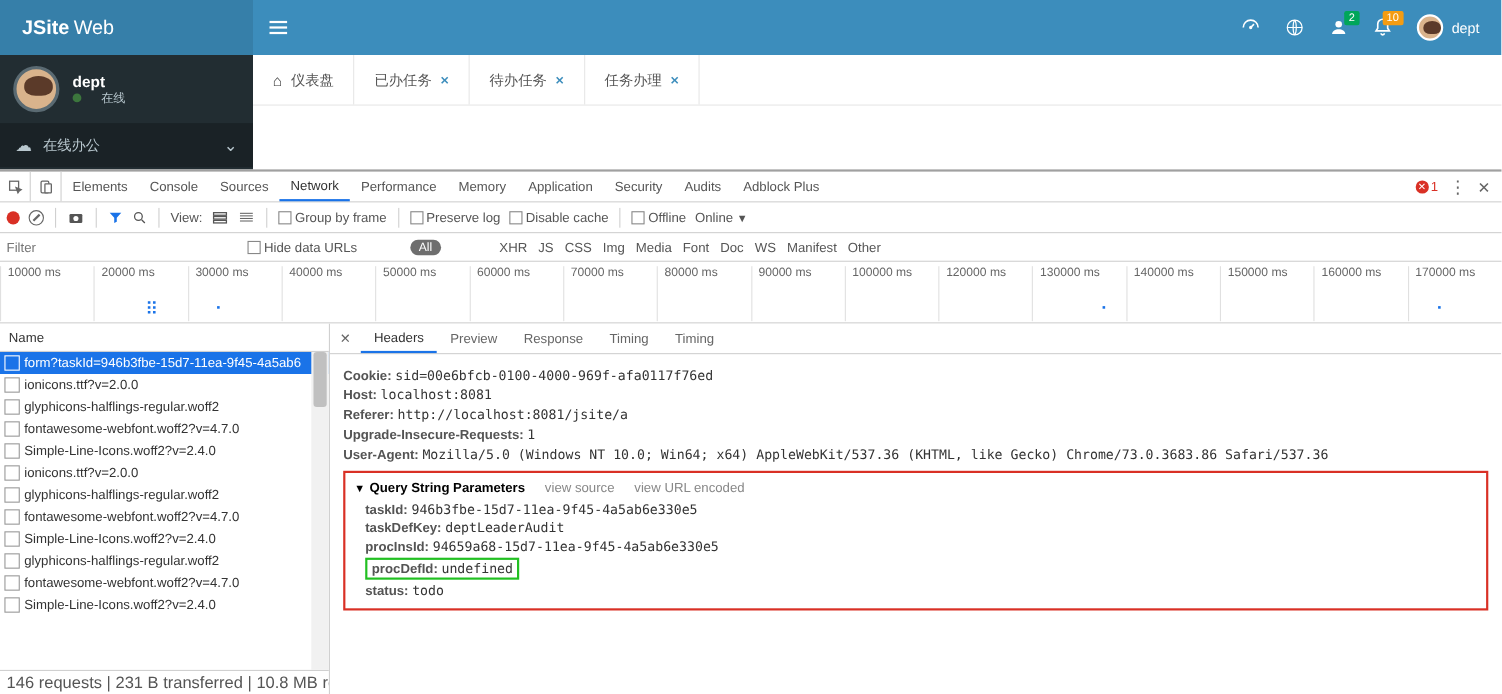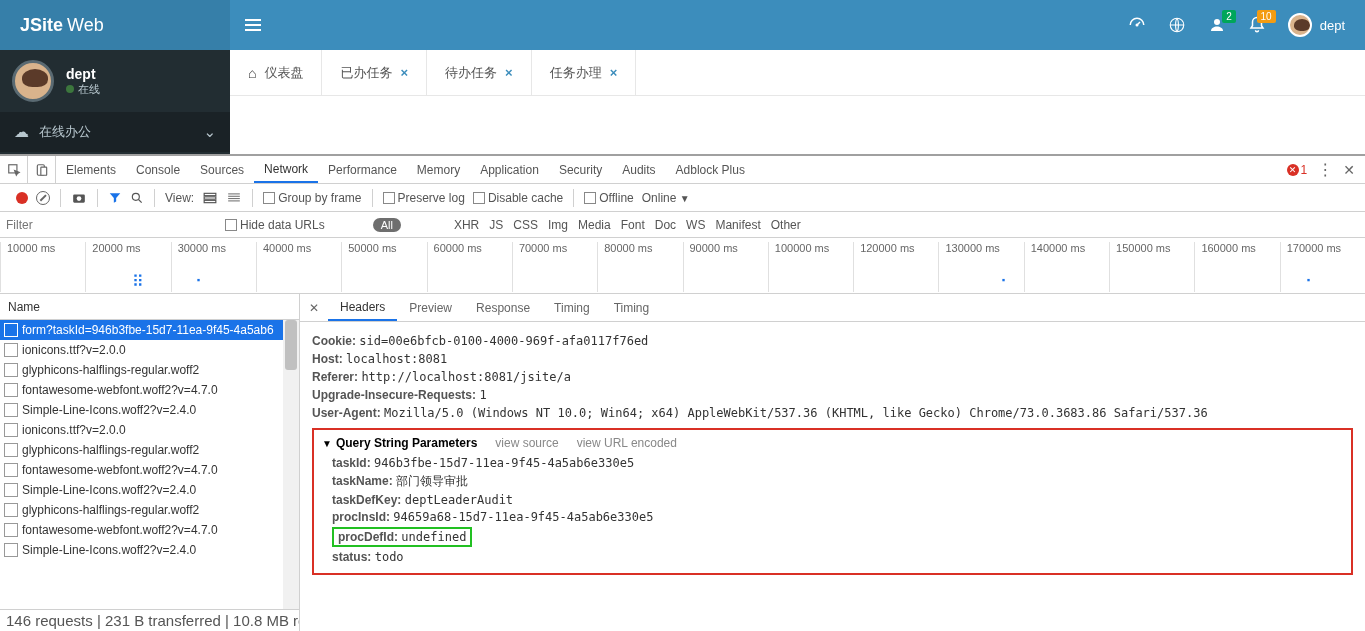--- a/index.html
+++ b/index.html
@@ -19,21 +19,21 @@
 .badge-orange { background: #f39c12; }
 .avatar-sm { width: 24px; height: 24px; border-radius: 50%; background: #d9b38c; border: 2px solid #fff; position: relative; overflow: hidden; }
 .avatar-sm::before { content:""; position:absolute; top:4px; left:4px; width:16px; height:12px; background:#5b3a29; border-radius:50% 50% 40% 40%; }
 
 
 .app-sidebar { position: absolute; left:0; top:50px; width:230px; height:104px; background:#222d32; color:#fff; }
 .side-user { display:flex; align-items:center; gap:12px; padding:10px 12px; }
 .avatar-lg { width:42px; height:42px; border-radius:50%; background:#d9b38c; border:3px solid #5a6a72; position:relative; overflow:hidden; }
 .avatar-lg::before { content:""; position:absolute; top:6px; left:7px; width:26px; height:18px; background:#5b3a29; border-radius:50% 50% 40% 40%; }
 .side-user-name { font-size:14px; font-weight:600; }
-.side-status { font-size:11px; color:#b8c7ce; display:flex; align-items:center; gap:4px; }
+.side-status { font-size:11px; color:#b8c7ce; display:flex; align-items:center; gap:18px; }
 .dot-green { width:8px; height:8px; border-radius:50%; background:#3c763d; display:inline-block; }
 .side-menu { height:40px; display:flex; align-items:center; padding:0 14px; background:#1a2226; cursor:pointer; justify-content:space-between; color:#b8c7ce; }
 .side-menu-left { display:flex; align-items:center; gap:10px; }
 .cloud { font-size:15px; }
 .chev { font-size:15px; }
 
 
 .app-tabs { position:absolute; left:230px; top:50px; right:0; height:46px; border-bottom:1px solid #e7e7e7; display:flex; align-items:stretch; background:#fff; }
 .tab { display:flex; align-items:center; gap:8px; padding:0 18px; border-right:1px solid #e7e7e7; color:#555; cursor:pointer; font-size:13px; }
 .tab .tab-close { color:#3c8dbc; font-weight:700; cursor:pointer; }
@@ -42,21 +42,21 @@
 
 .devtools { position:absolute; left:0; right:0; top:154px; bottom:0; border-top:2px solid #a0a0a0; display:flex; flex-direction:column; }
 .dt-tabs { height:28px; display:flex; align-items:center; border-bottom:1px solid #d0d0d0; font-size:12px; color:#555; }
 .dt-tabs .sq { width:28px; display:flex; justify-content:center; align-items:center; border-right:1px solid #d0d0d0; height:100%; }
 .dt-tab { padding:0 10px; height:100%; display:flex; align-items:center; cursor:pointer; }
 .dt-tab.active { border-bottom:2px solid #1a73e8; color:#333; }
 .dt-right { margin-left:auto; display:flex; align-items:center; gap:10px; padding-right:10px; }
 .err-pill { color:#d93025; display:flex; align-items:center; gap:2px; font-size:12px; }
 .err-dot { width:12px; height:12px; border-radius:50%; background:#d93025; color:#fff; font-size:9px; display:flex; align-items:center; justify-content:center; }
 
-.dt-toolbar { height:28px; display:flex; align-items:center; gap:8px; padding:0 16px; border-bottom:1px solid #d0d0d0; font-size:12px; color:#555; }
+.dt-toolbar { height:28px; display:flex; align-items:center; gap:8px; padding:0 6px; border-bottom:1px solid #d0d0d0; font-size:12px; color:#555; }
 .rec { width:12px; height:12px; border-radius:50%; background:#d93025; }
 .clear { width:14px; height:14px; border:1.5px solid #666; border-radius:50%; position:relative; }
 .clear::after { content:""; position:absolute; left:2px; top:5px; width:8px; height:1.5px; background:#666; transform:rotate(-45deg); }
 .sep { width:1px; height:18px; background:#d0d0d0; margin:0 2px; }
 .tb-ico { color:#555; cursor:pointer; }
 .funnel { color:#1a73e8; }
 
 .dt-filterbar { height:26px; display:flex; align-items:center; border-bottom:1px solid #d0d0d0; font-size:12px; color:#555;gap:45px; }
 .filter-input { width:180px; height:20px; border:none; outline:none; padding:0 6px; font-size:12px; }
 .chk { width:12px; height:12px; border:1px solid #888; background:#fff; display:inline-block; margin-right:3px; vertical-align:middle; }
@@ -382,21 +382,20 @@
             <div class="hdr-line"><span class="hdr-k">User-Agent:</span> <span class="hdr-v">Mozilla/5.0 (Windows NT 10.0; Win64; x64) AppleWebKit/537.36 (KHTML, like Gecko) Chrome/73.0.3683.86 Safari/537.36</span></div>
           </div>
         <div class="section">
           <div class="sec-head">
             <span><span class="tri">▼</span><span class="sec-title">Query String Parameters</span></span>
             <span class="pale">view source</span>
             <span class="pale">view URL encoded</span>
           </div>
           <div id="query-params">
               <div class="param"><span class="hdr-k">taskId:</span> <span class="hdr-v">946b3fbe-15d7-11ea-9f45-4a5ab6e330e5</span></div>
-              <div class="param"><span class="hdr-k">taskName:</span> <span class="hdr-v">部门领导审批</span></div>
               <div class="param"><span class="hdr-k">taskDefKey:</span> <span class="hdr-v">deptLeaderAudit</span></div>
               <div class="param"><span class="hdr-k">procInsId:</span> <span class="hdr-v">94659a68-15d7-11ea-9f45-4a5ab6e330e5</span></div>
               <div class="param"><span class="boxed"><span class="hdr-k">procDefId:</span> <span class="hdr-v">undefined</span></span></div>
               <div class="param"><span class="hdr-k">status:</span> <span class="hdr-v">todo</span></div>
             </div>
         </div>
       </div>
     </div>
   </div>
 </div>

